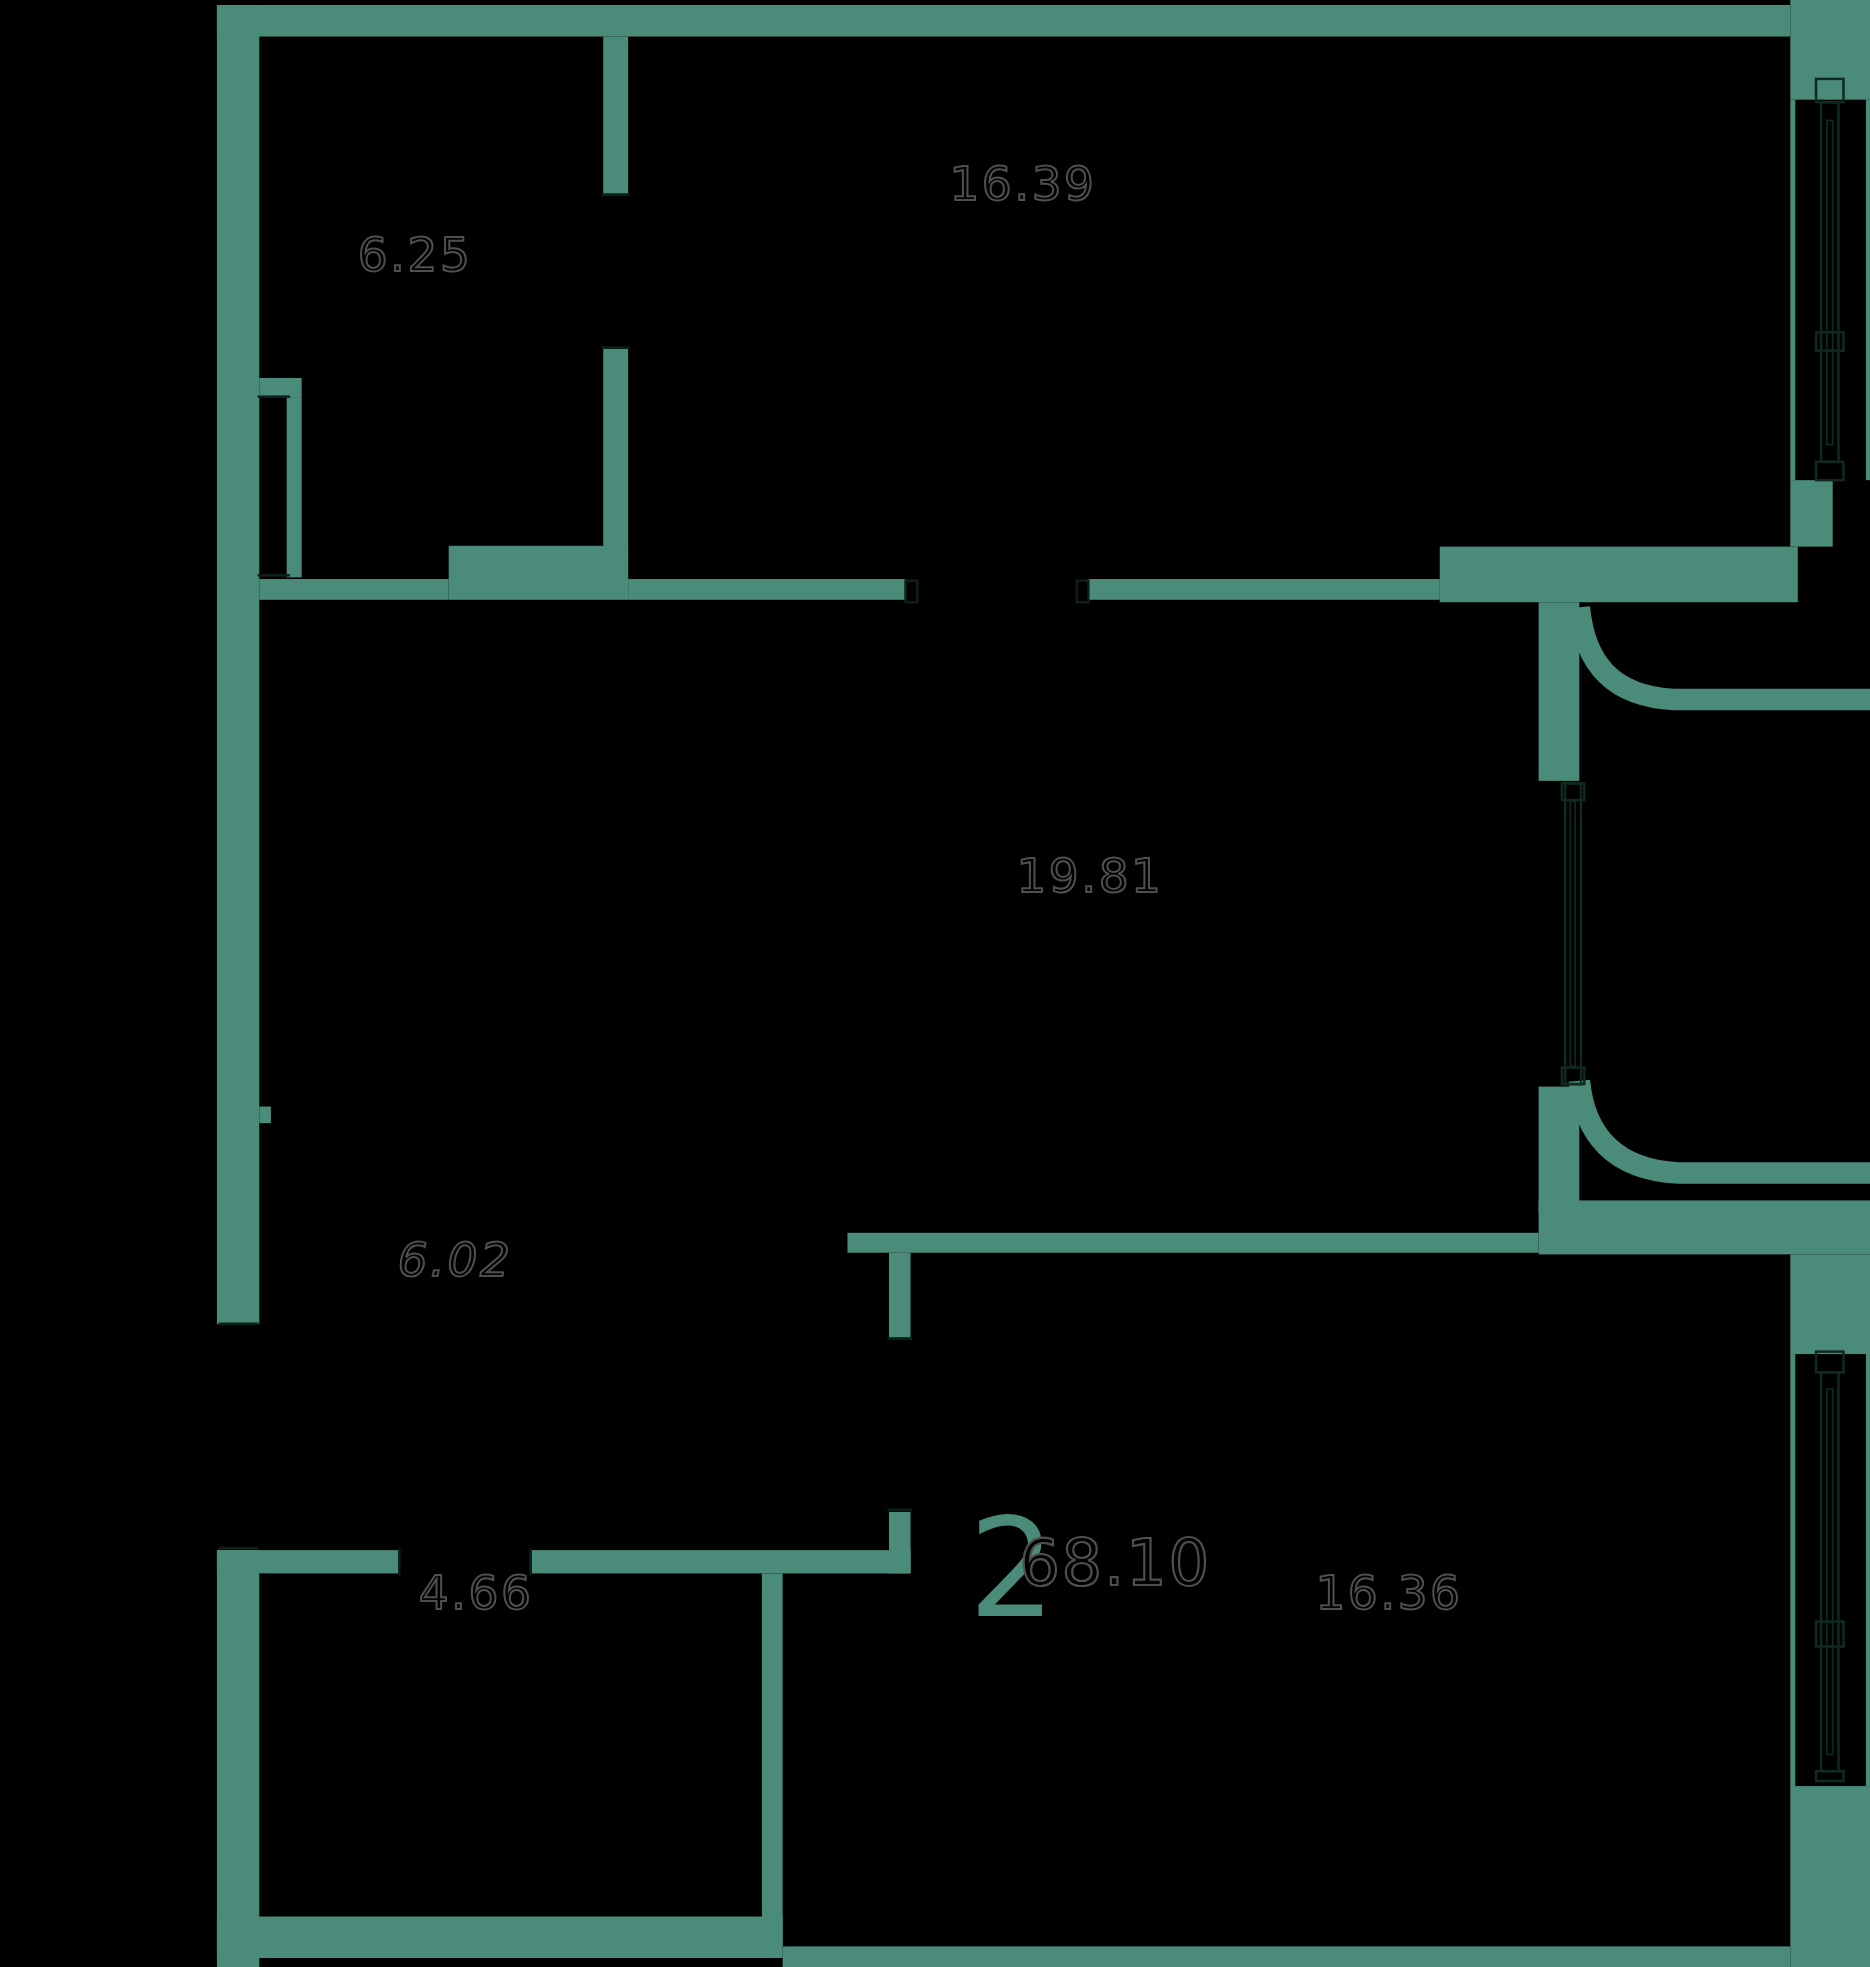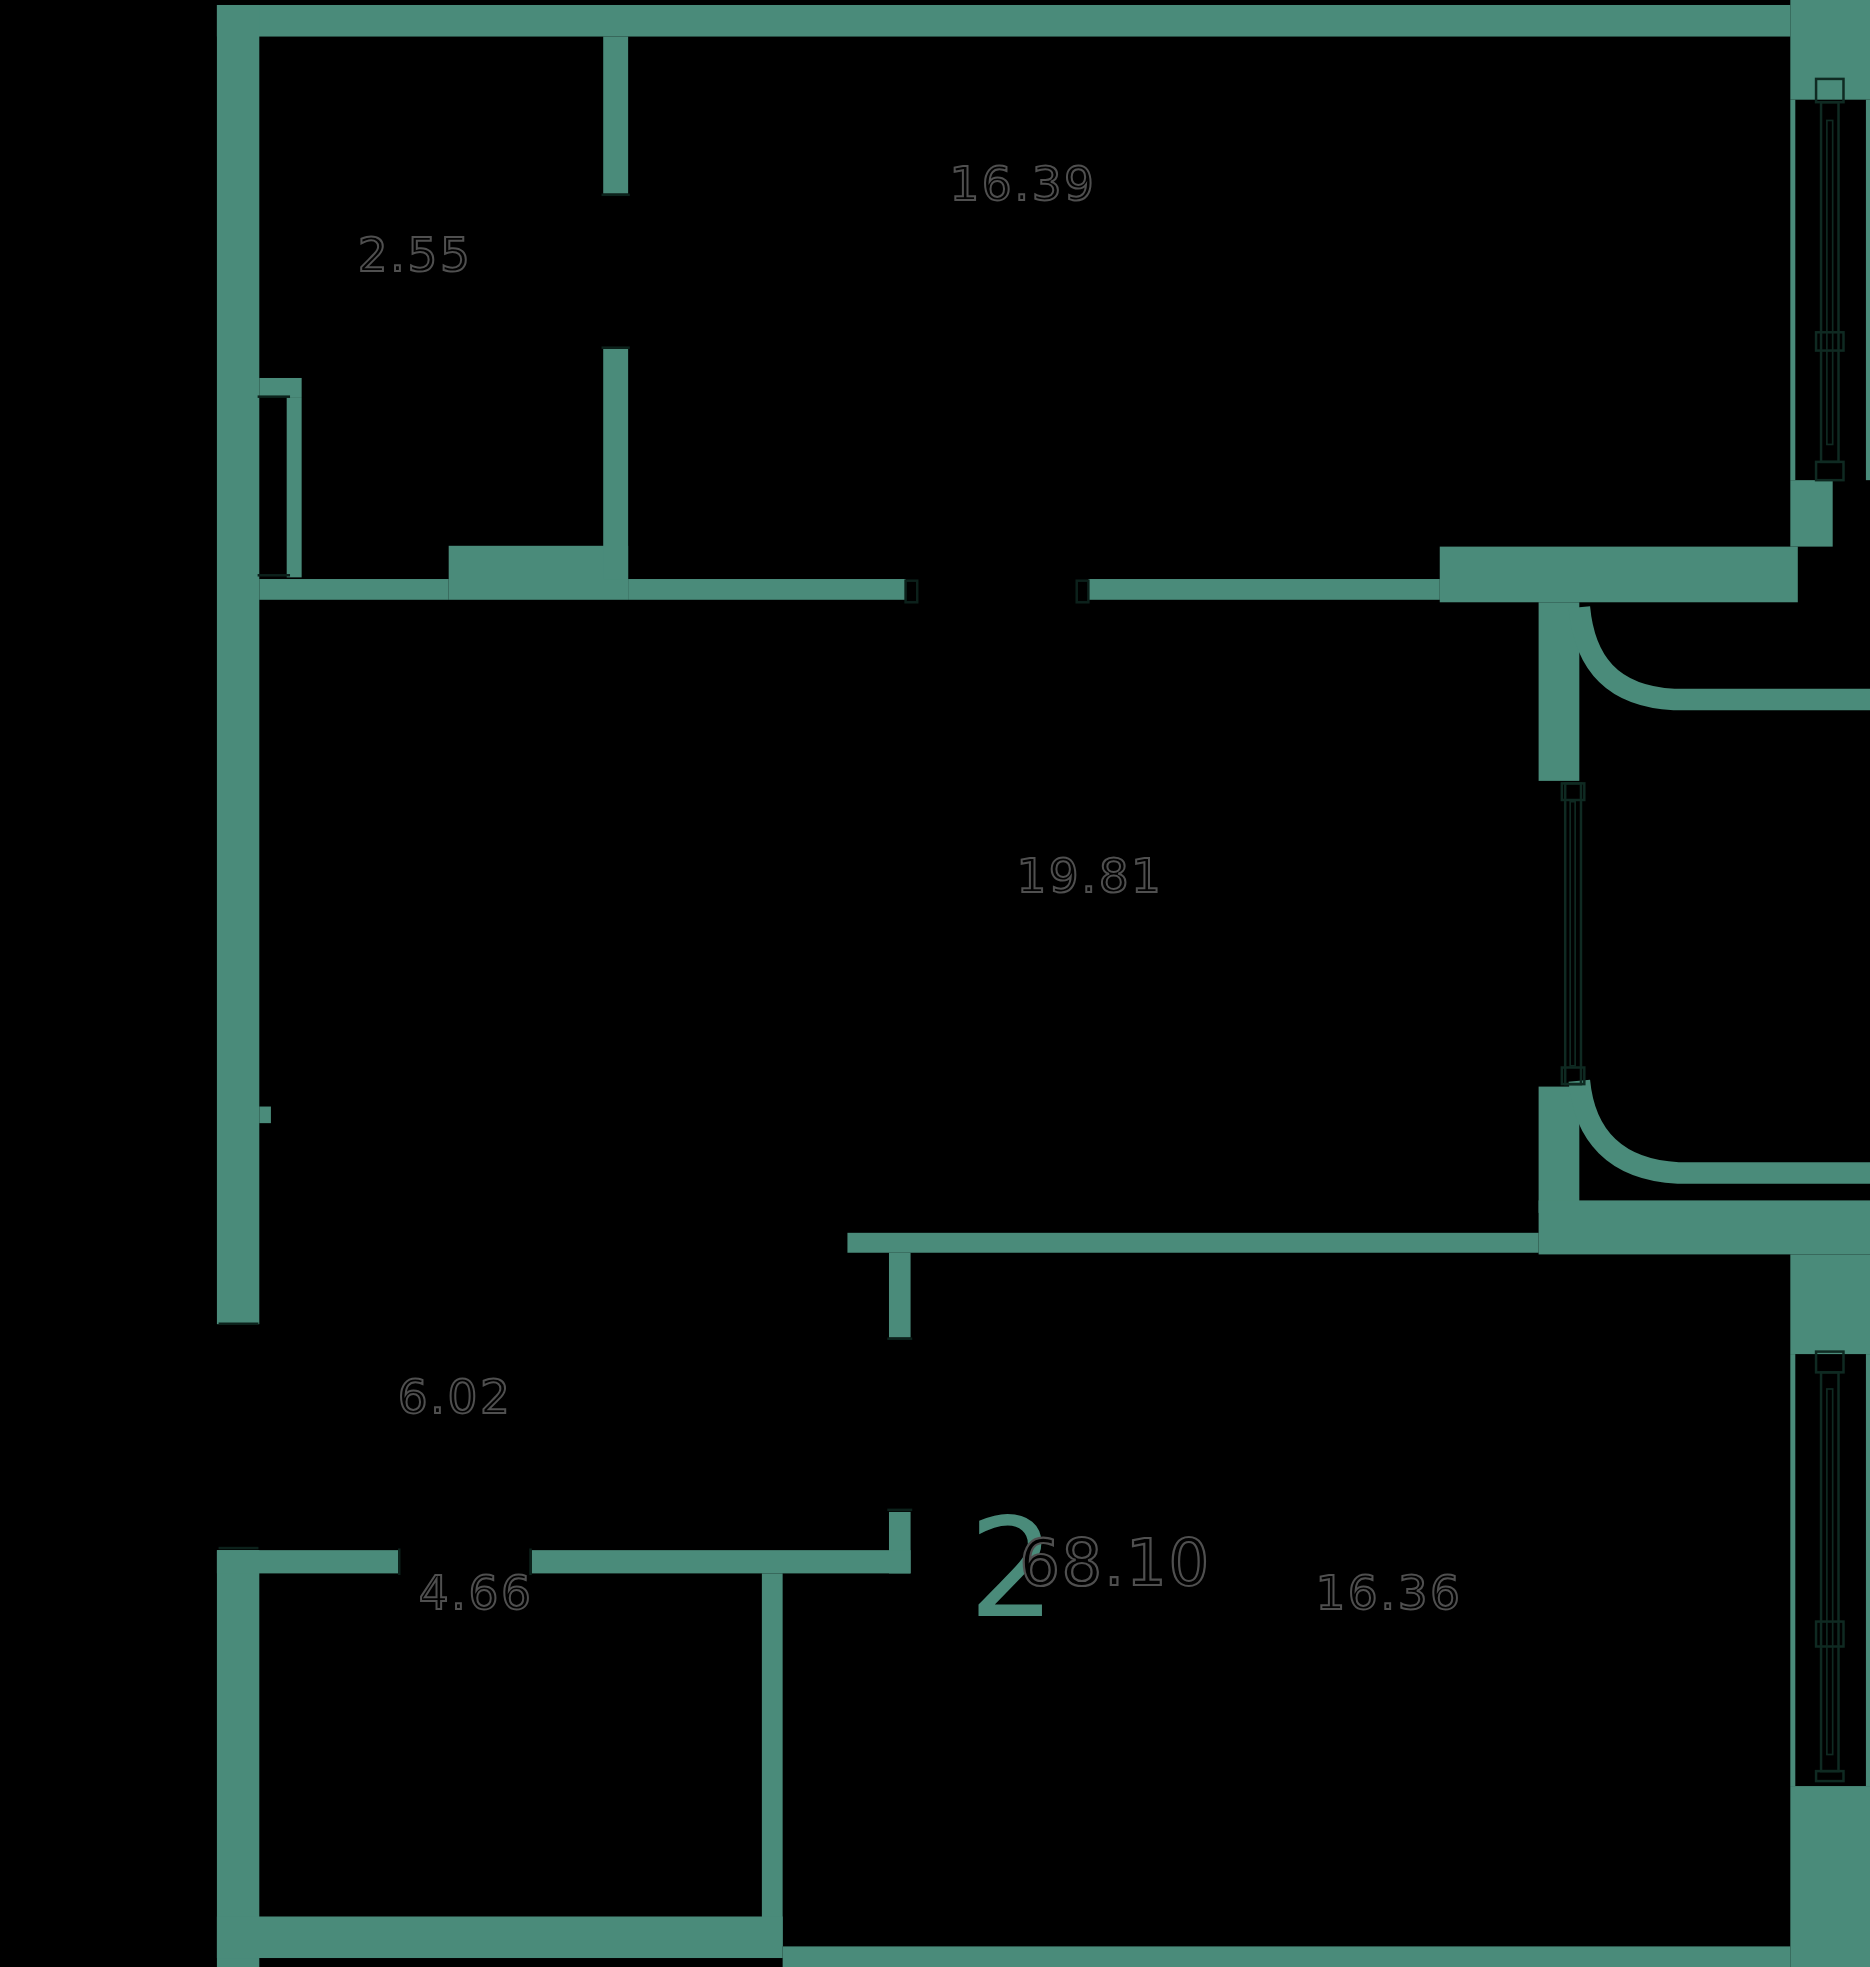--- a/index.html
+++ b/index.html
@@ -137,24 +137,24 @@
       <rect x="1068" y="1816" width="30" height="3"></rect>
       <rect x="479" y="1864" width="3" height="32"></rect>
       <rect x="637" y="1864" width="3" height="32"></rect>
     </g>
     <g fill="none" stroke="var(--cap)" stroke-width="3">
       <rect x="1090" y="699" width="14" height="26"></rect>
       <rect x="1296" y="699" width="14" height="26"></rect>
     </g>
   </svg>
 
-  <div class="room-label" style="left:415px;  top:254px;">2.55</div>
+  <div class="room-label" style="left:415px;  top:254px;">6.25</div>
   <div class="room-label" style="left:1023px; top:183px;">16.39</div>
   <div class="room-label" style="left:1090px; top:875px;">19.81</div>
-  <div class="room-label" style="left:455px;  top:1396px;">6.02</div>
+  <div class="room-label" style="left:455px;  top:1259px;font-style:italic;">6.02</div>
   <div class="room-label" style="left:476px;  top:1592px;">4.66</div>
   <div class="room-label" style="left:1365px; top:1592px;margin-left:24px;">16.36</div>
 
   <div class="type-label" style="left:1012px; top:1568px;">2</div>
   <div class="total-label" style="left:1115px; top:1563px;">68.10</div>
 
 </div>
 
 
 </body></html>

